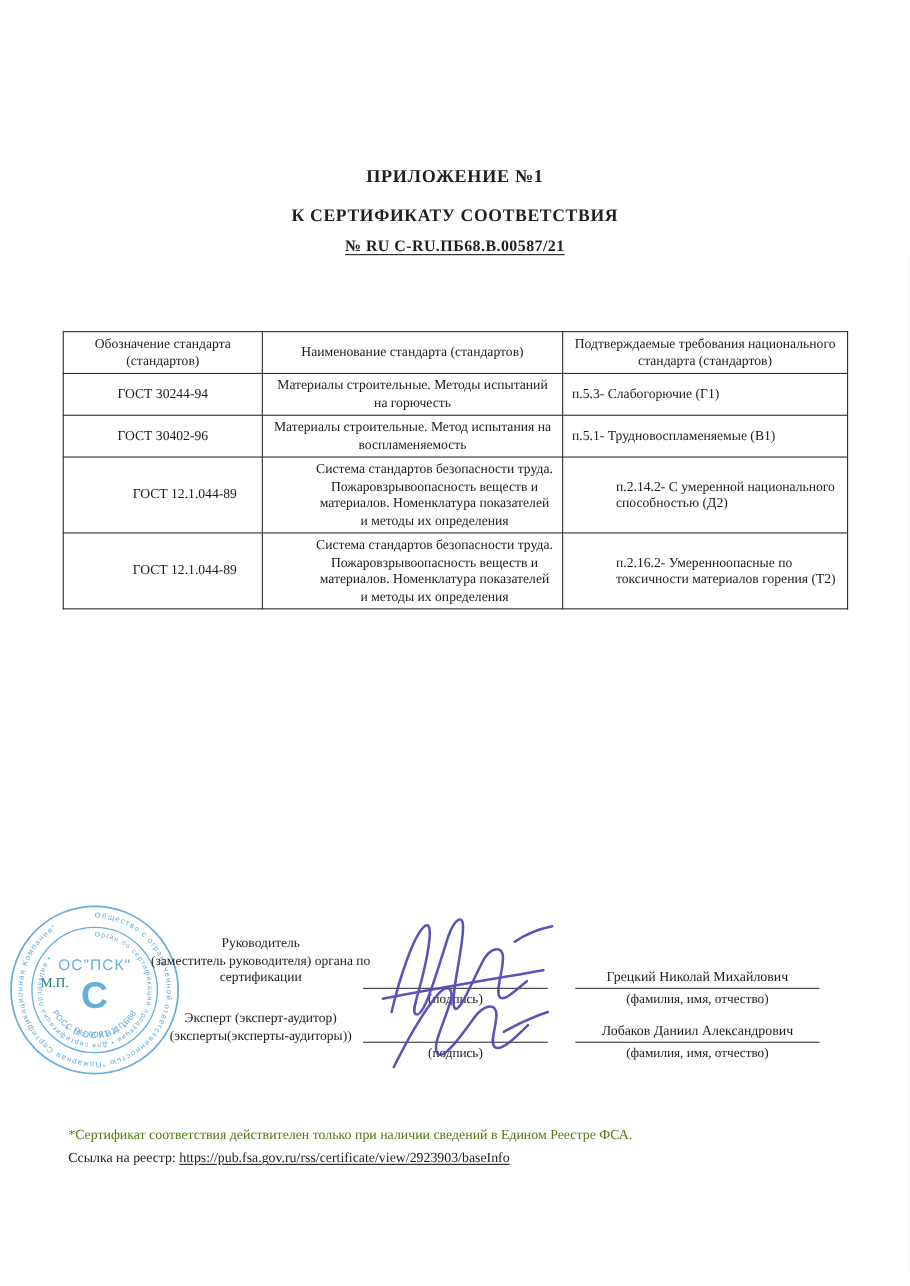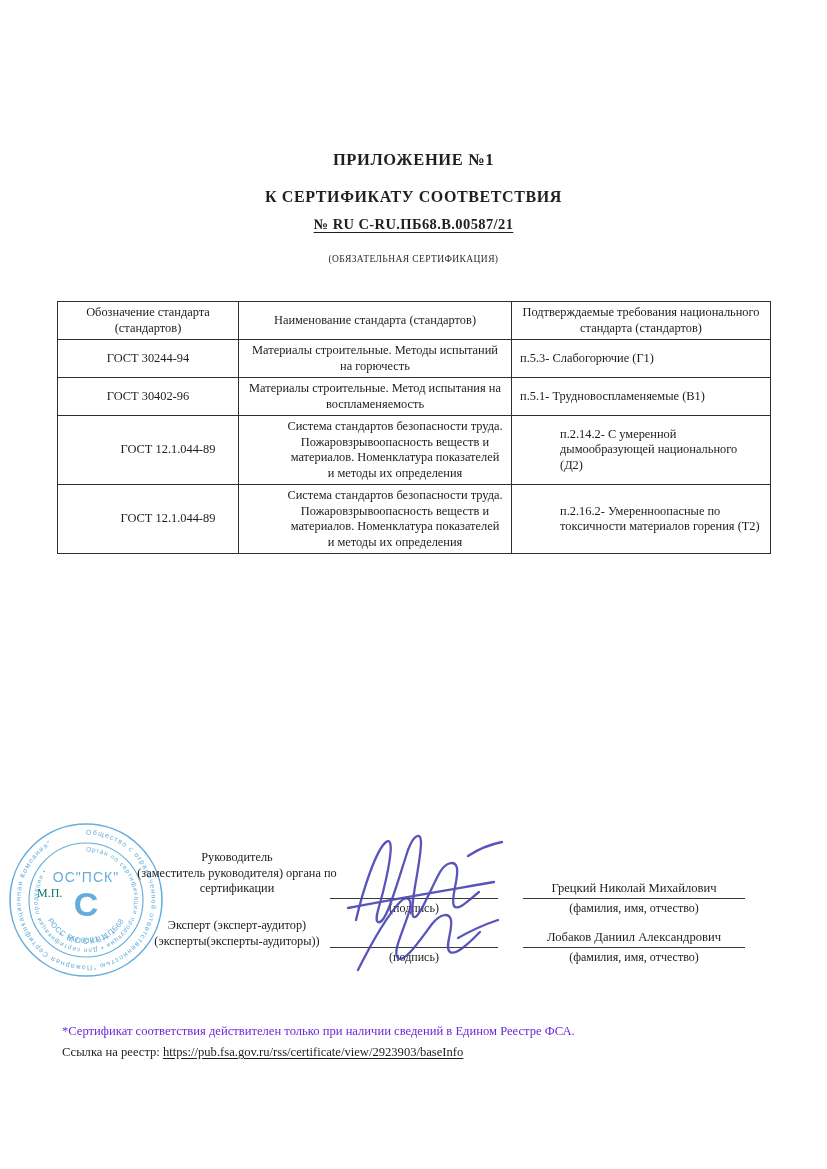--- a/index.html
+++ b/index.html
@@ -36,36 +36,35 @@
   td.c-req{text-align:left;vertical-align:top;padding-top:4px;}
   tr.r-short td{height:28px;}
   tr.r-tall td{height:52px;padding-left:48px;}
 
   .sig-label{font-size:12.3px;line-height:1.28;text-align:center;color:#222;}
   .sig-line{border-bottom:1.3px solid #3a3a3a;height:0;}
   .cap{font-size:12px;text-align:center;color:#222;}
   .name{font-size:12.6px;text-align:center;color:#1d1d1d;}
   .mp{font-size:12px;color:#0f766e;}
 
-  .footer-note{font-size:12.6px;color:#6d28d9;}
+  .footer-note{font-size:12.6px;color:#4d7c0f;}
   .footer-link a, .footer-link .url{
     color:#1d1d1d;text-decoration:underline;text-underline-offset:2px;cursor:pointer;
   }
   .footer-link{font-size:12.6px;color:#1d1d1d;}
   svg text{font-family:"Liberation Sans", sans-serif;}
 </style>
 </head>
 <body>
 
 <div class="page">
 
   <div class="abs center-line t-main" style="top:150px;">ПРИЛОЖЕНИЕ №1</div>
   <div class="abs center-line t-sub" style="top:188px;">К СЕРТИФИКАТУ СООТВЕТСТВИЯ</div>
   <div class="abs center-line t-num" style="top:216px;">№ RU C-RU.ПБ68.В.00587/21</div>
-  <div class="abs center-line t-small" style="top:254px;">(ОБЯЗАТЕЛЬНАЯ СЕРТИФИКАЦИЯ)</div>
 
   <table class="std">
     <colgroup>
       <col style="width:181px">
         <col style="width:273px">
         <col style="width:259px">
     </colgroup>
     <thead>
       <tr>
         <th>Обозначение стандарта (стандартов)</th>
@@ -80,21 +79,21 @@
         <td class="c-req">п.5.3- Слабогорючие (Г1)</td>
       </tr>
       <tr class="r-short">
         <td class="c-sign">ГОСТ 30402-96</td>
         <td class="c-name">Материалы строительные. Метод испытания на воспламеняемость</td>
         <td class="c-req">п.5.1- Трудновоспламеняемые (В1)</td>
       </tr>
       <tr class="r-tall">
         <td class="c-sign">ГОСТ 12.1.044-89</td>
         <td class="c-name">Система стандартов безопасности труда. Пожаровзрывоопасность веществ и материалов. Номенклатура показателей и методы их определения</td>
-        <td class="c-req">п.2.14.2- С умеренной дымообразующей национального (Д2)</td>
+        <td class="c-req">п.2.14.2- С умеренной национального способностью (Д2)</td>
       </tr>
       <tr class="r-tall">
         <td class="c-sign">ГОСТ 12.1.044-89</td>
         <td class="c-name">Система стандартов безопасности труда. Пожаровзрывоопасность веществ и материалов. Номенклатура показателей и методы их определения</td>
         <td class="c-req">п.2.16.2- Умеренноопасные по токсичности материалов горения (Т2)</td>
       </tr>
     </tbody>
   </table>
 
   <svg class="abs" style="left:6px;top:820px;" width="160" height="160" viewBox="0 0 160 160" aria-hidden="true">

